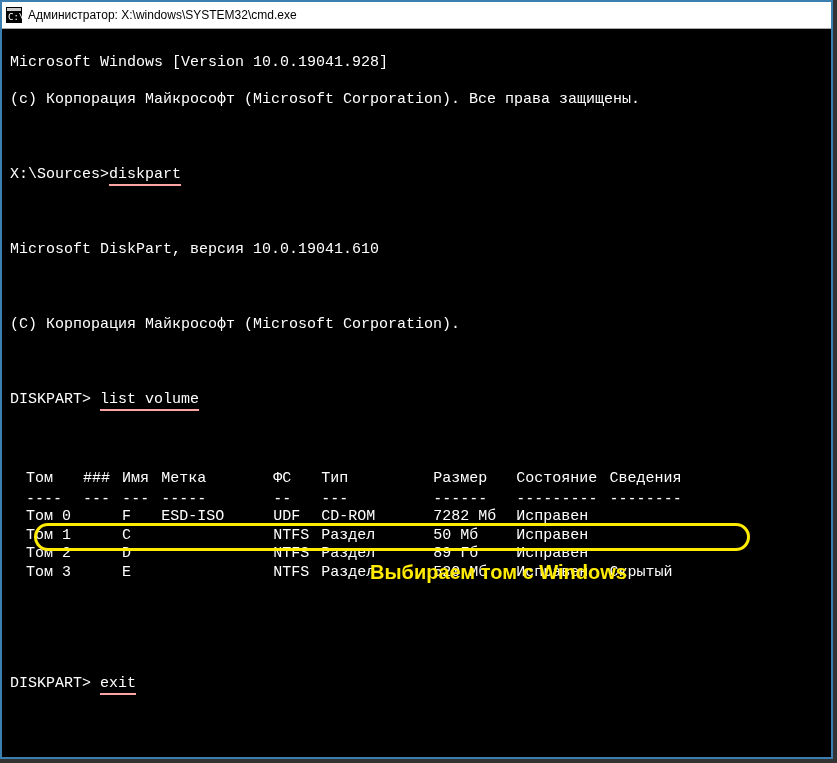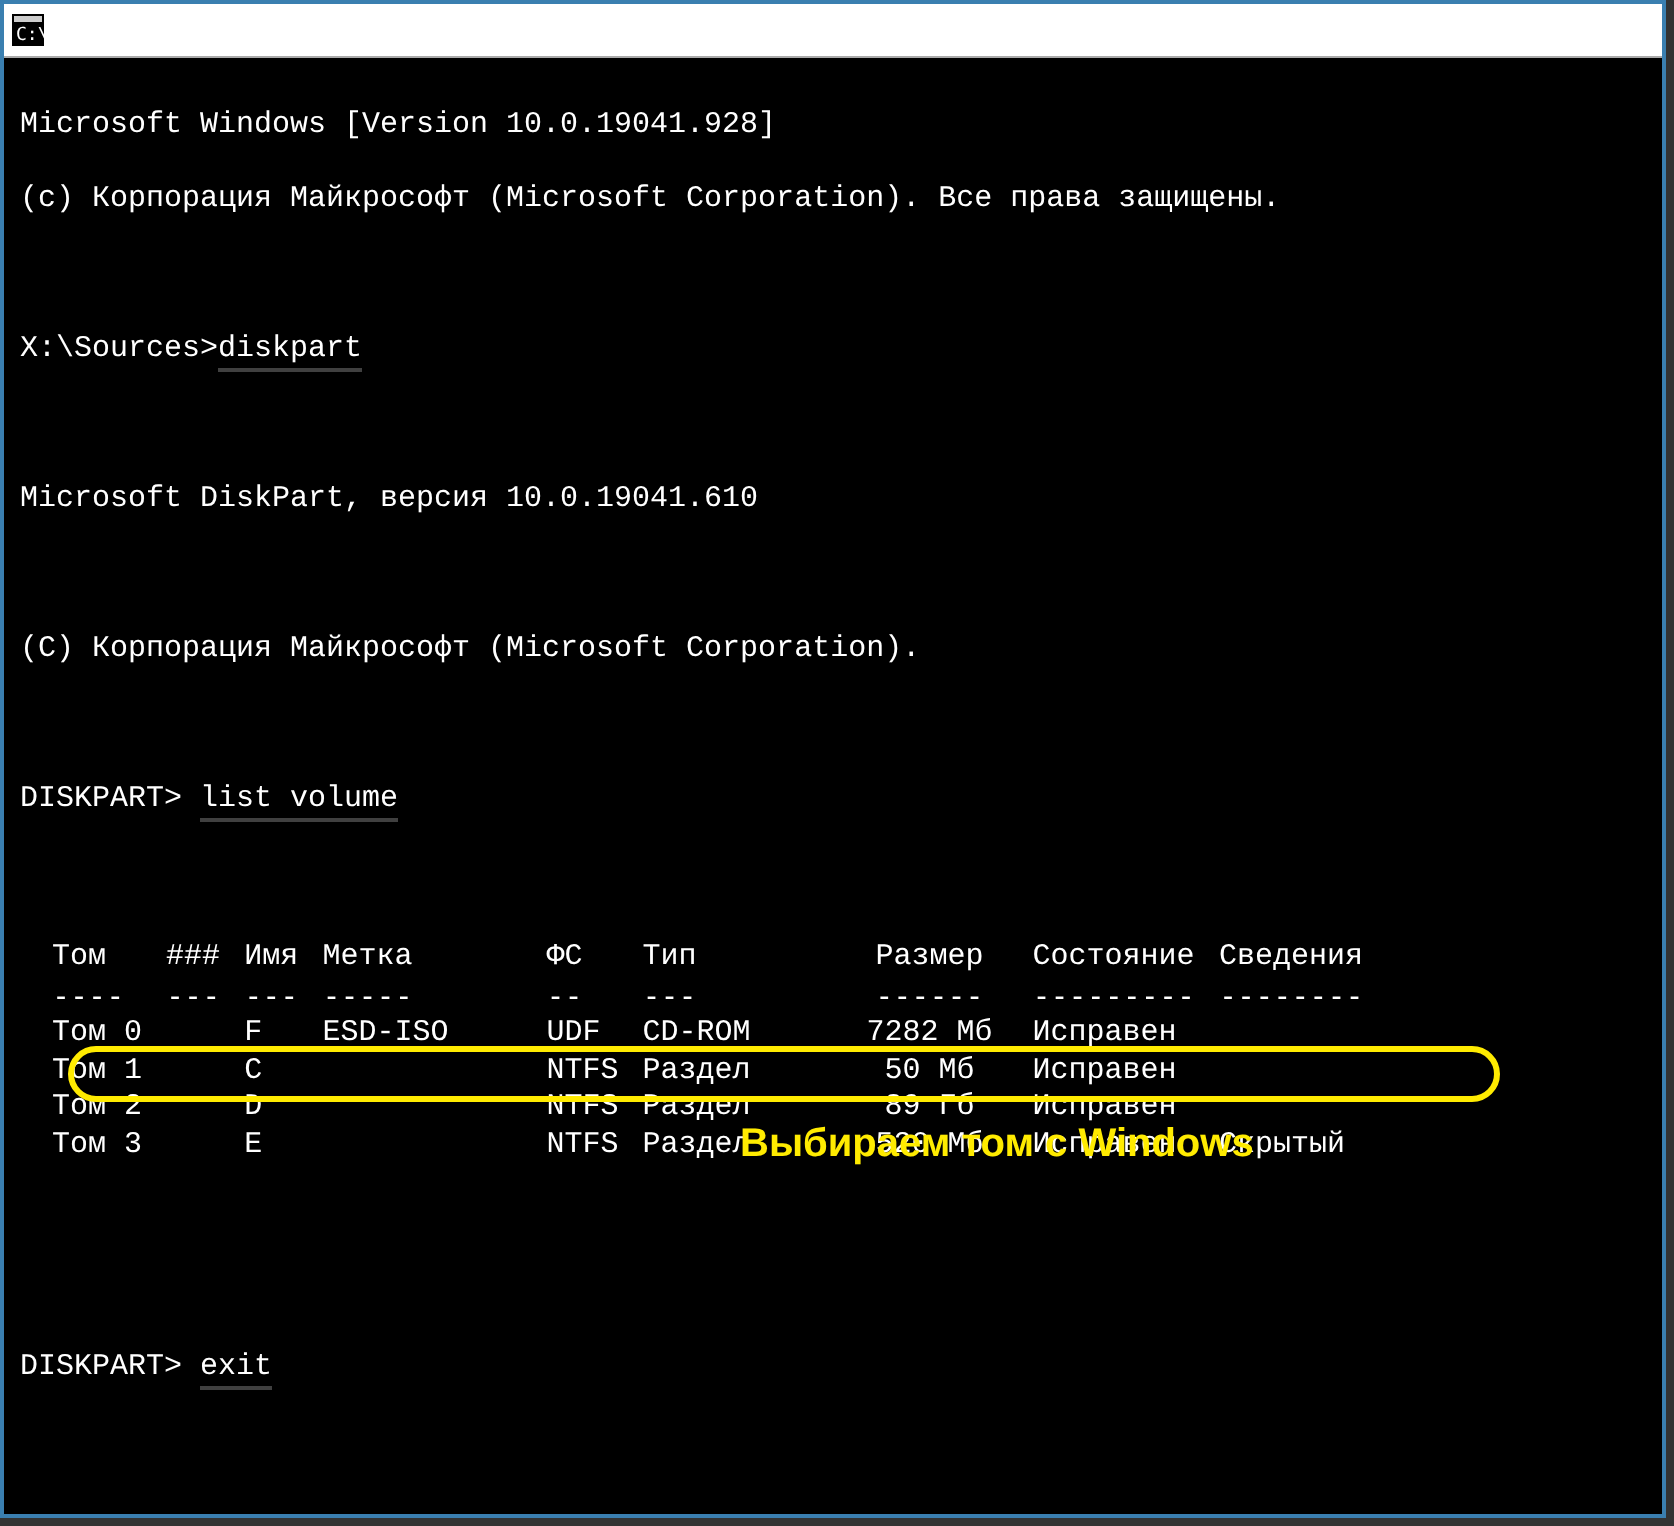--- a/index.html
+++ b/index.html
@@ -37,40 +37,40 @@
     display: inline-block;
   }
   .term {
     padding: 6px 8px;
     color: #fff;
     white-space: pre;
     position: relative;
   }
   .line { display: block; }
   .ul-yellow {
-    border-bottom: 2px solid #404040;
+    border-bottom: 2px solid #fca5a5;
     padding-bottom: 1px;
   }
   .table-wrap {
     position: relative;
   }
   table.vol {
     color: #fff;
     border-collapse: collapse;
     margin-left: 16px;
     margin-top: 4px;
     margin-bottom: 17px;
   }
   table.vol th, table.vol td {
     text-align: left;
     padding: 0 12px 0 0;
     font-weight: normal;
   }
   table.vol th { padding-bottom: 0; }
-  table.vol td.ralign, table.vol th.ralign { text-align: center; padding-right: 20px; }
+  table.vol td.ralign, table.vol th.ralign { text-align: left; padding-right: 20px; }
   .sep-row td {
     font-family: Consolas, monospace;
     color: #fff;
     letter-spacing: 0;
   }
   .highlight-box {
     position: absolute;
     border: 3px solid #ffeb00;
     border-radius: 14px;
     pointer-events: none;
@@ -90,20 +90,21 @@
 <div class="window">
 
   <div class="titlebar">
     <span class="icon">
       <svg viewBox="0 0 16 16" width="16" height="16">
         <rect x="0" y="0" width="16" height="16" fill="#000"></rect>
         <rect x="1" y="1" width="14" height="3" fill="#ccc"></rect>
         <text x="2" y="13" font-size="9" fill="#fff" font-family="monospace">C:\</text>
       </svg>
     </span>
+    <span>Администратор: X:\windows\SYSTEM32\cmd.exe</span>
   </div>
 
   <div class="term">
 <span class="line">Microsoft Windows [Version 10.0.19041.928]</span>
 <span class="line">(c) Корпорация Майкрософт (Microsoft Corporation). Все права защищены.</span>
 <span class="line">&nbsp;</span>
 <span class="line"><span>X:\Sources&gt;</span><span class="ul-yellow">diskpart</span></span>
 <span class="line">&nbsp;</span>
 <span class="line">Microsoft DiskPart, версия 10.0.19041.610</span>
 <span class="line">&nbsp;</span>

